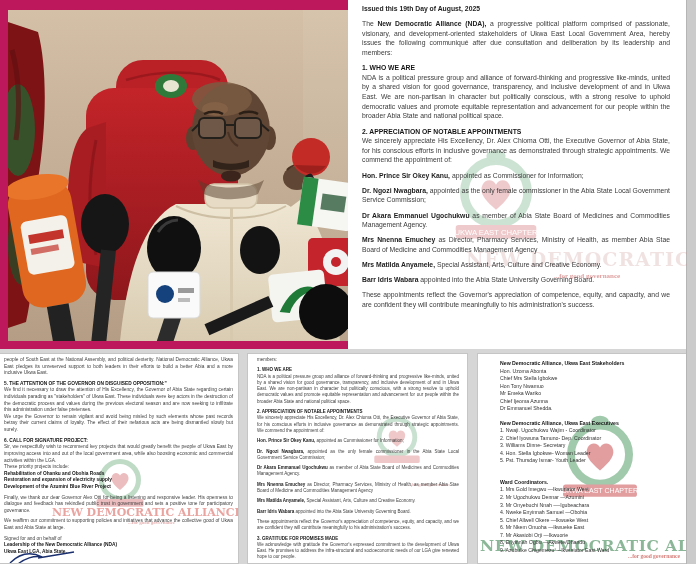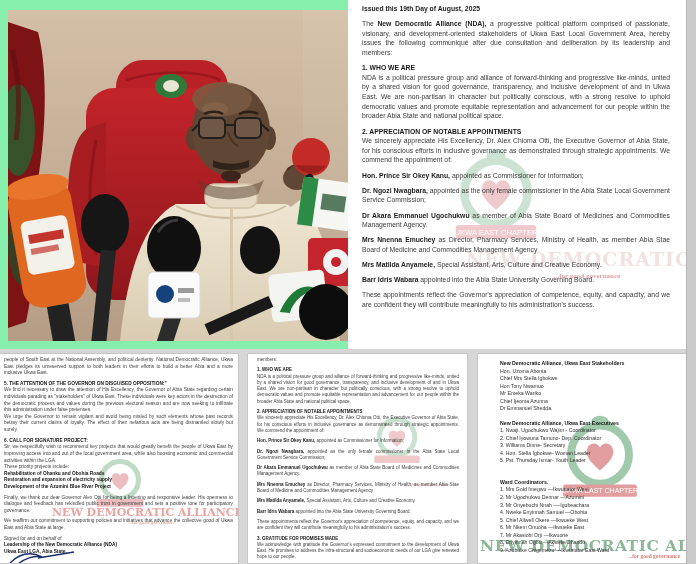--- a/index.html
+++ b/index.html
@@ -1,16 +1,16 @@
 <!DOCTYPE html>
 <html><head>
 <meta charset="utf-8">
 <style>
   html,body{margin:0;padding:0;background:#fff;}
-  .canvas{position:relative;width:696px;height:564px;background:#86efac;overflow:hidden;
+  .canvas{position:relative;width:696px;height:564px;background:#be185d;overflow:hidden;
           font-family:"Liberation Sans",sans-serif;color:#333;}
   
   .photo{position:absolute;left:8px;top:10px;width:340px;height:331px;overflow:hidden;background:#c3ad93;}
   .photo svg{display:block;}
   
   .doc-top{position:absolute;left:348px;top:0;width:339px;height:349px;background:#fff;overflow:hidden;}
   .doc-inner{position:relative;padding:4px 17px 0 14px;font-size:6.8px;line-height:1.42;
              text-align:justify;color:#3b3b3b;z-index:2;}
   .doc-inner p{margin:0 0 5.5px;}
   .b{font-weight:bold;color:#1c1c1c;}

